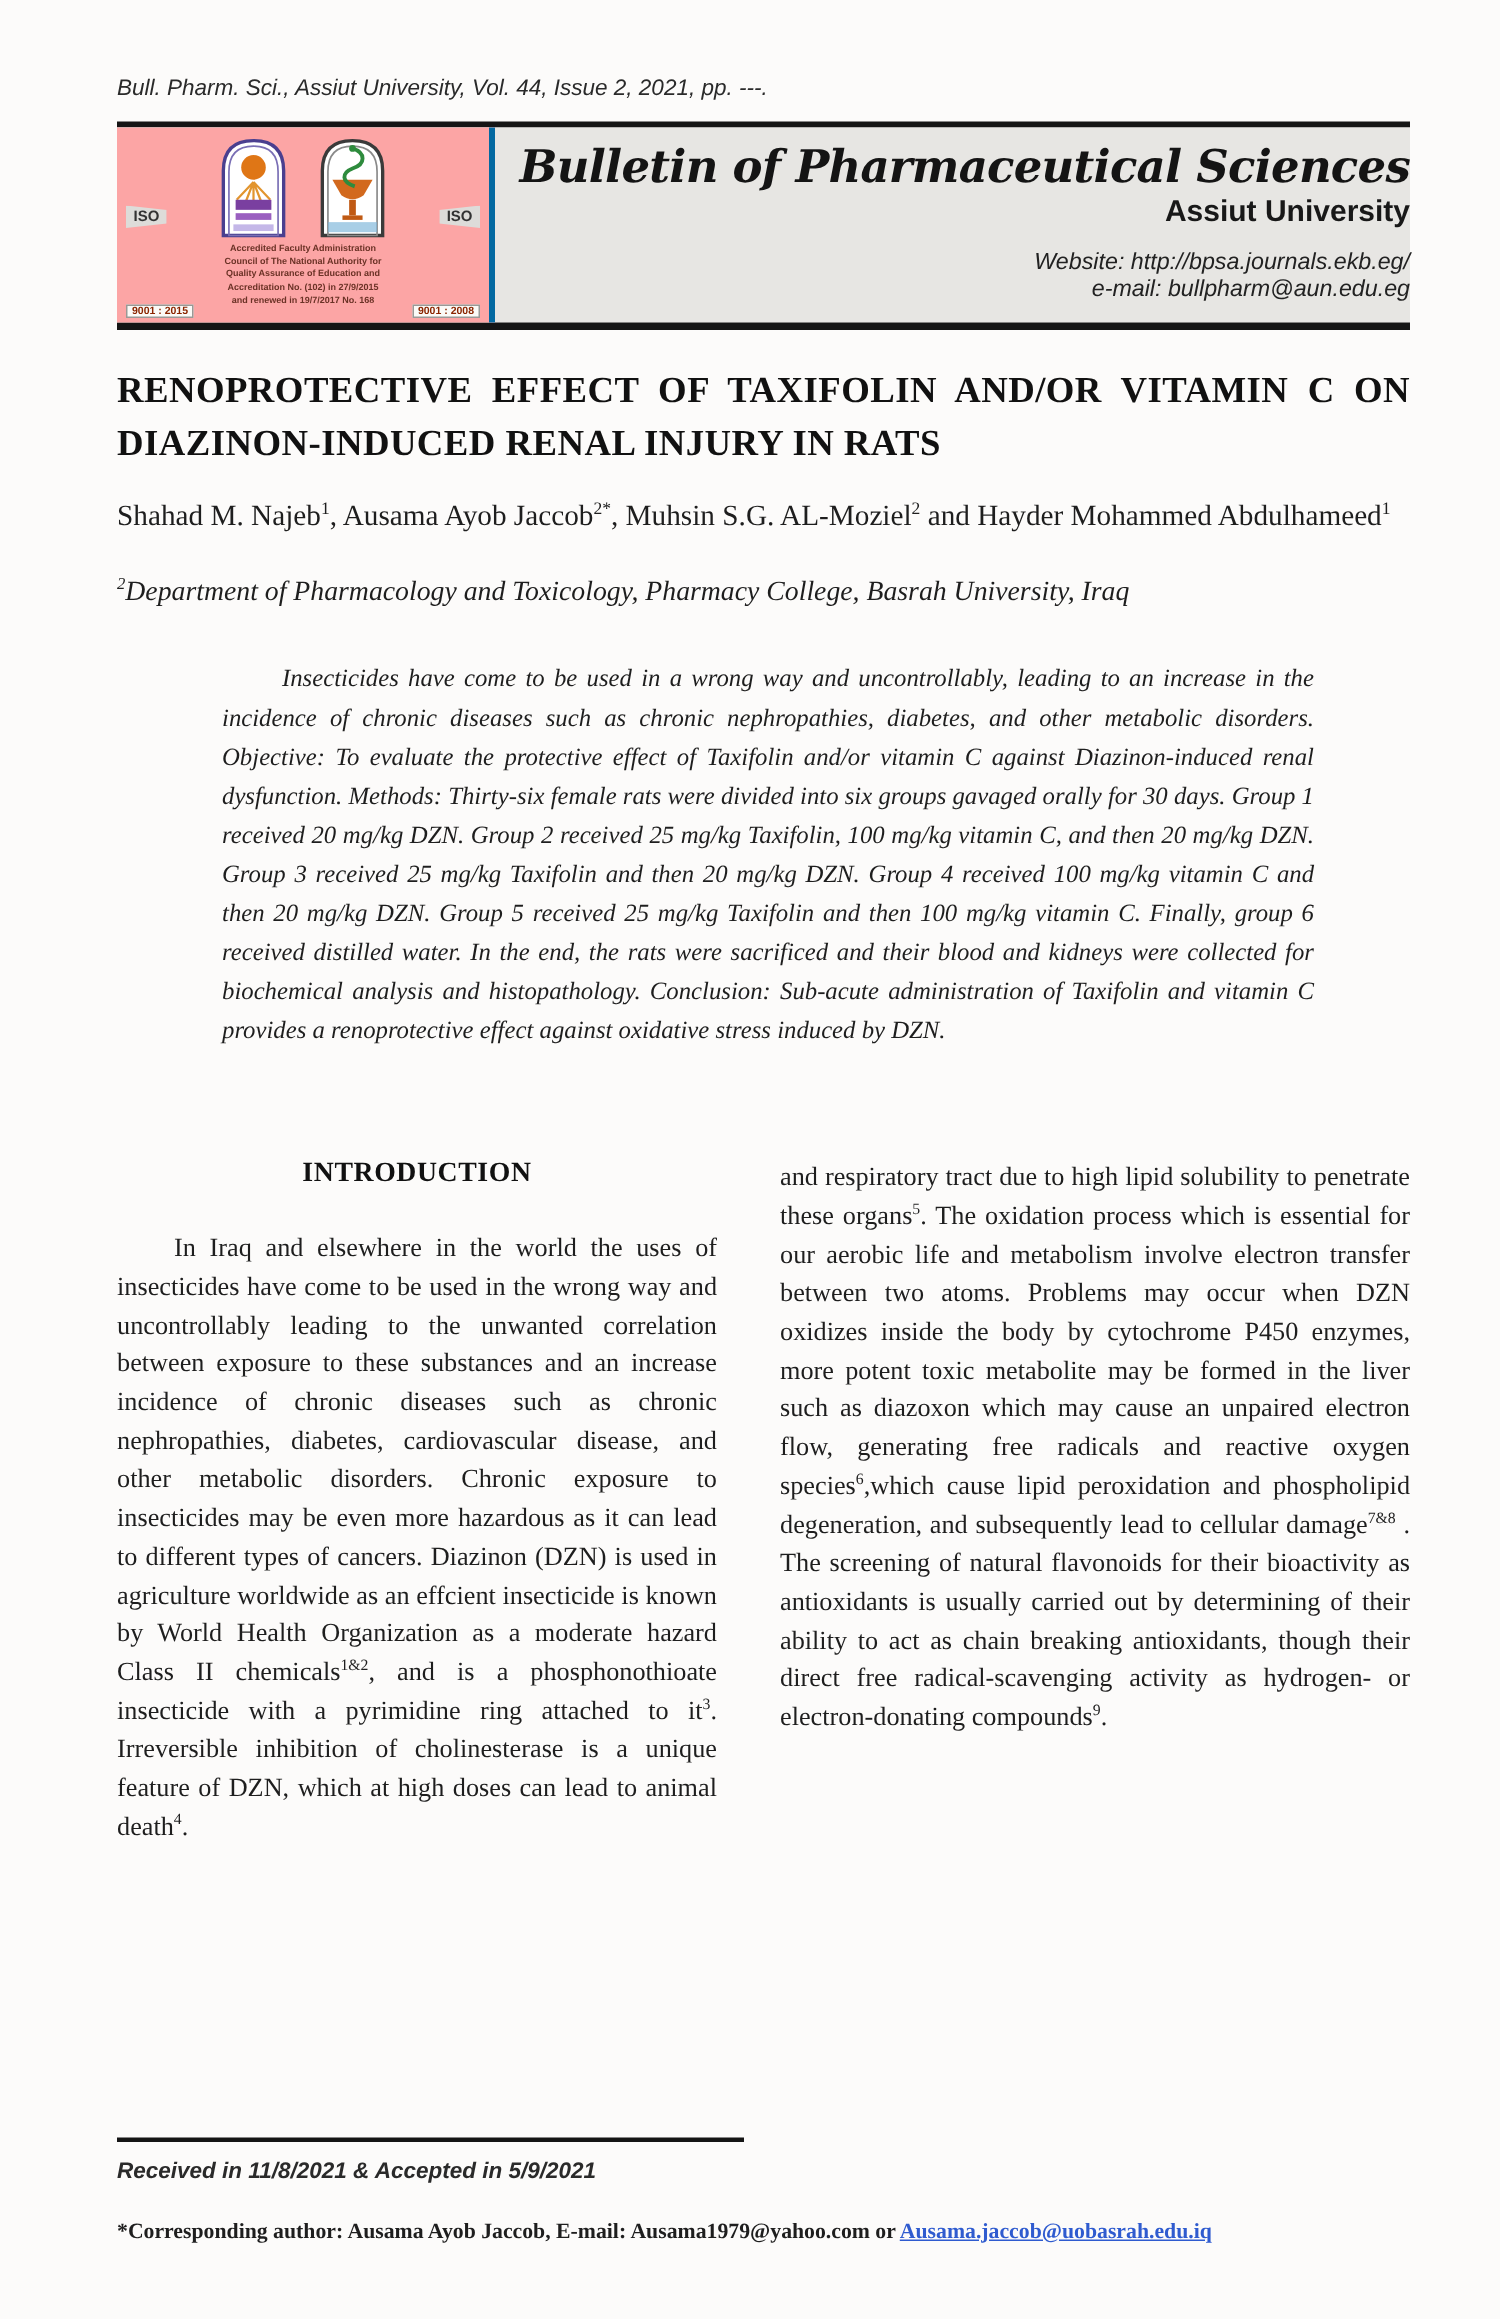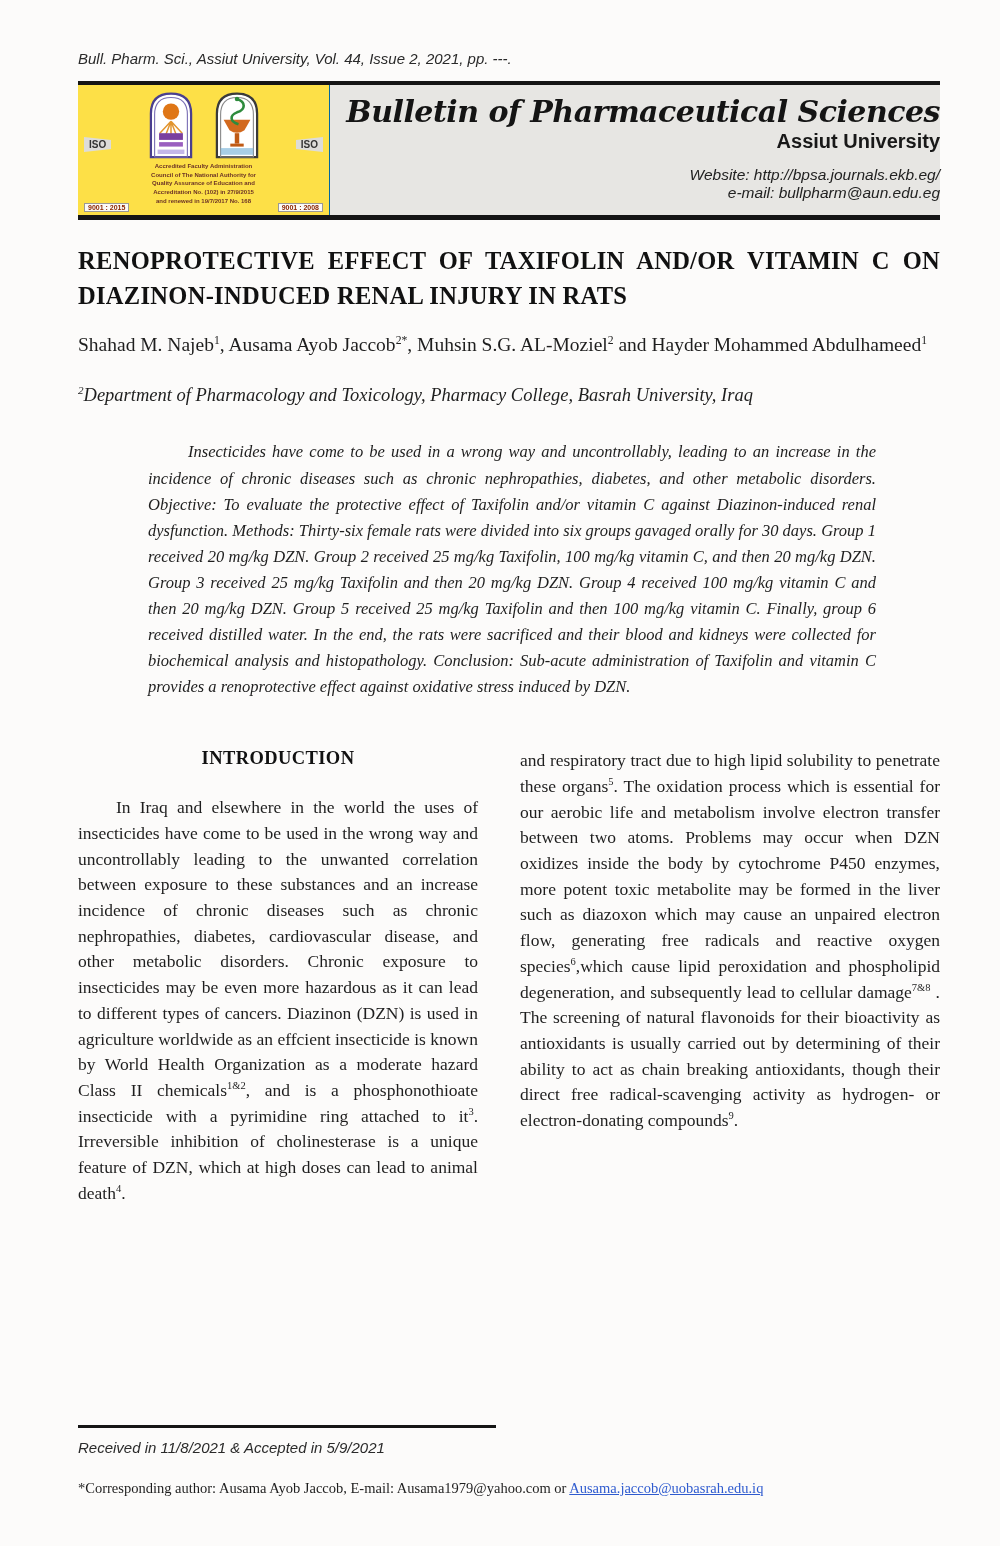--- a/index.html
+++ b/index.html
@@ -29,22 +29,22 @@
   
   .banner {
     display:flex;
     height:130px;
     background:#e7e6e3;
     align-items:stretch;
   }
   .logo-left {
     position:relative;
     width:252px;
-    background:#fde047;
-    border-right:1px solid #0369a1;
+    background:#fca5a5;
+    border-right:4px solid #0369a1;
     flex:0 0 auto;
   }
   .arches { display:flex; justify-content:center; gap:4px; padding-top:5px; }
   .iso-wing {
     position:absolute; top:52px;
     font-family:"Liberation Sans", sans-serif;
     font-weight:bold; font-size:10px; color:#333;
     background:#dddcd9; padding:2px 5px;
   }
   .iso-wing-l { left:6px; clip-path:polygon(0 0,100% 20%,100% 80%,0 100%); }
@@ -139,41 +139,41 @@
     margin:30px 64px 0 70px;
     font-size:16.5px;
     font-style:italic;
     line-height:1.58;
     text-align:justify;
     text-indent:40px;
   }
   .columns {
     display:flex;
     gap:42px;
-    margin-top:48px;
+    margin-top:72px;
   }
   .col-left { flex:0 0 400px; }
   .col-right { flex:1 1 auto; }
   .intro-heading {
     text-align:center;
     font-size:18.5px;
     font-weight:bold;
     letter-spacing:0.4px;
     margin-bottom:26px;
     color:#111;
   }
   .columns p {
     font-size:17.5px;
     line-height:1.47;
     text-align:justify;
   }
   .columns p.indent { text-indent:38px; }
 
   
-  .footer { position:absolute; left:78px; right:60px; top:1425px; }
+  .footer { position:absolute; left:78px; right:60px; top:1425px;font-weight:bold; }
   .footer-rule { width:418px; height:3px; background:#151515; }
   .received {
     margin-top:11px;
     font-family:"Liberation Sans", sans-serif;
     font-style:italic;
     font-size:15px;
     color:#2a2a2a;
   }
   .corresponding {
     margin-top:24px;

